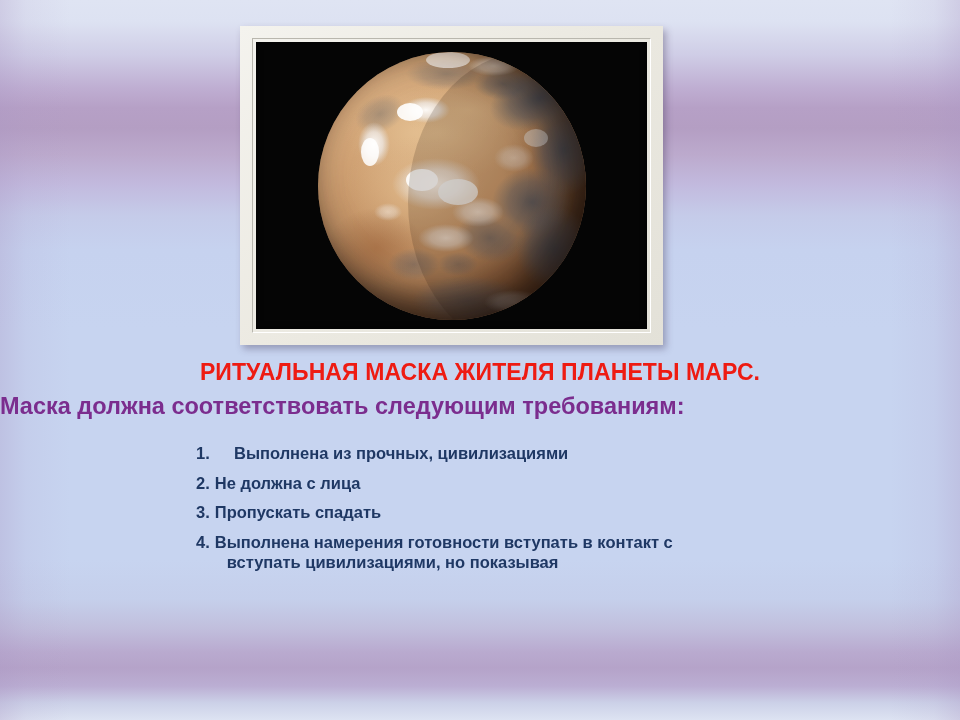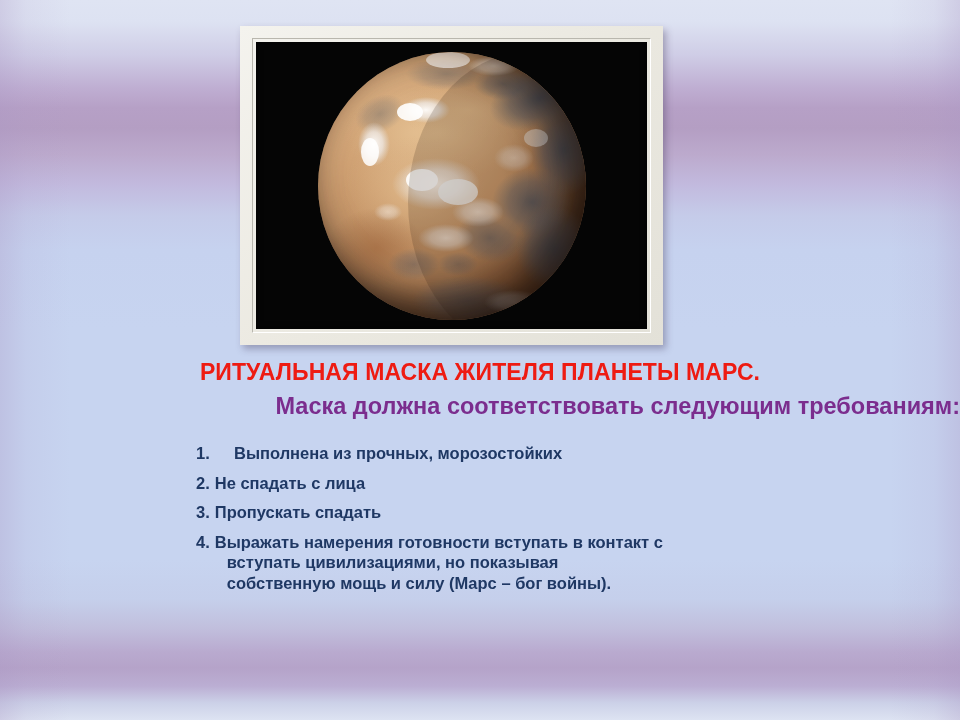--- a/index.html
+++ b/index.html
@@ -138,21 +138,21 @@
     font-weight: bold;
     font-size: 23px;
     letter-spacing: 0.1px;
     white-space: nowrap;
   }
   .subtitle-line {
     position: absolute;
     left: 0;
     top: 393px;
     width: 960px;
-    text-align: right;
+    text-align: left;
     color: #7b2d8e;
     font-weight: bold;
     font-size: 23.5px;
     letter-spacing: 0px;
     white-space: nowrap;
   }
 
   .req-list {
     position: absolute;
     left: 196px;
@@ -270,42 +270,41 @@
   </div>
 
   <div class="title-line">РИТУАЛЬНАЯ МАСКА ЖИТЕЛЯ ПЛАНЕТЫ  МАРС.</div>
   <div class="subtitle-line">Маска должна соответствовать  следующим требованиям:</div>
 
   <div class="req-list">
 
     <div class="req-item tabbed">
       <span class="req-num">1.</span>
       <span class="req-text">
-        <span>Выполнена из прочных, морозостойких</span>
+        <span>Выполнена из прочных, цивилизациями</span>
       </span>
     </div>
 
     <div class="req-item spaced">
       <span class="req-num">2.</span>
       <span class="req-text">
-        <span>Не спадать с лица</span>
+        <span>Не должна с лица</span>
       </span>
     </div>
 
     <div class="req-item spaced">
       <span class="req-num">3.</span>
       <span class="req-text">
         <span>Пропускать спадать</span>
       </span>
     </div>
 
     <div class="req-item spaced">
       <span class="req-num">4.</span>
       <span class="req-text">
-        <span>Выражать намерения готовности вступать в  контакт с</span>
+        <span>Выполнена намерения готовности вступать в  контакт с</span>
         <span class="cont">вступать цивилизациями, но показывая</span>
-        <span class="cont">собственную мощь и силу (Марс – бог войны).</span>
       </span>
     </div>
 
   </div>
 
 </div>
 
 </body></html>

